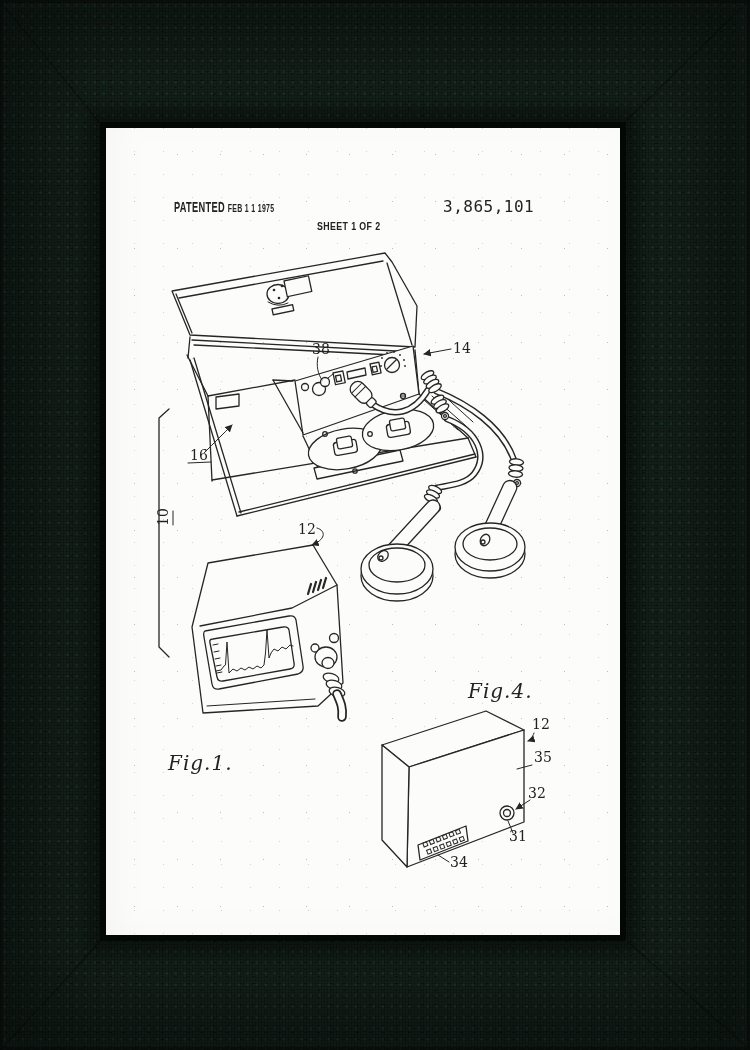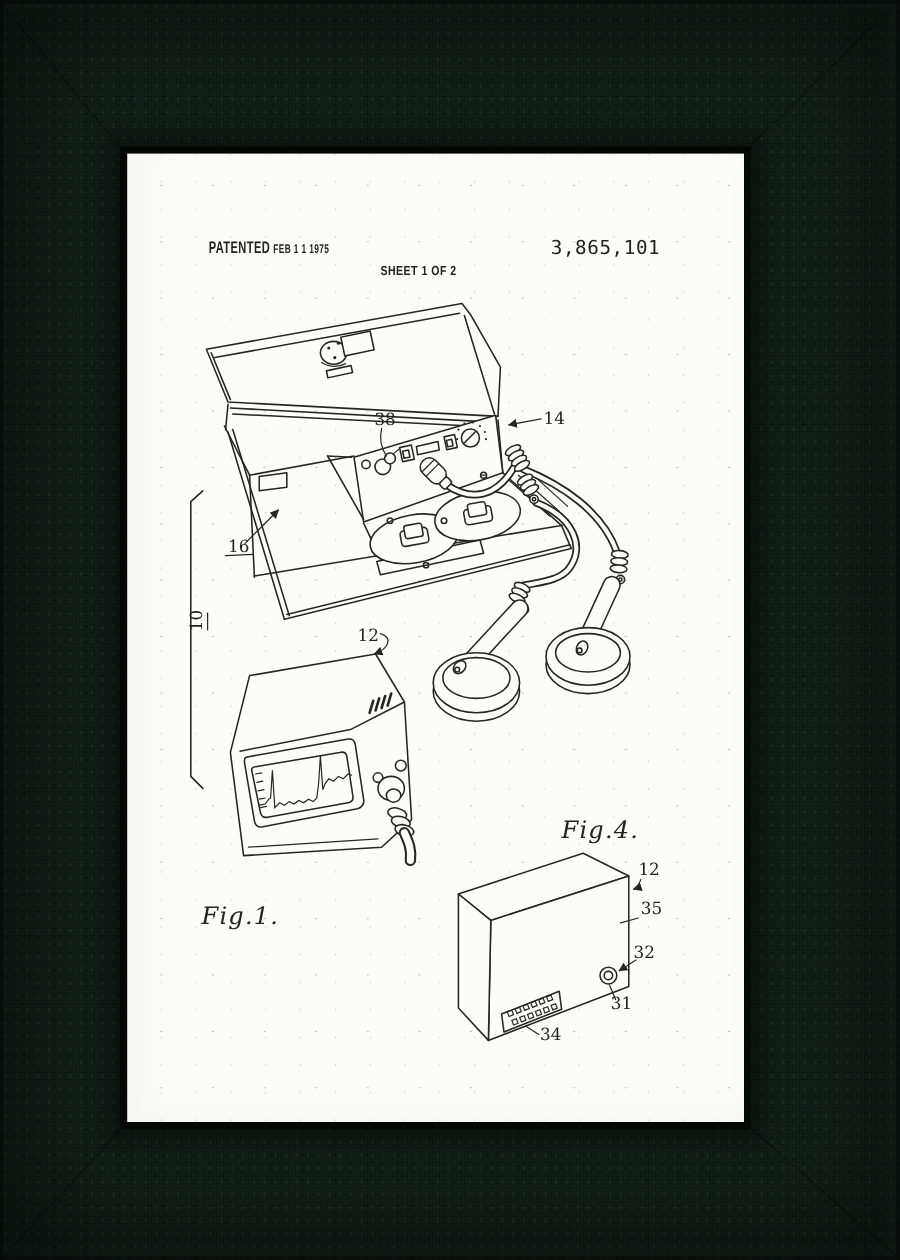--- a/index.html
+++ b/index.html
@@ -24,21 +24,21 @@
     background-color:#fcfcfa;
     background-image:
       radial-gradient(circle, rgba(110,110,110,.45) .6px, transparent .8px),
       radial-gradient(circle, rgba(120,120,120,.30) .5px, transparent .7px);
     background-size:43px 47px,29px 23px;background-position:7px 3px,14px 12px;
     box-shadow:0 0 0 6px rgba(4,7,5,.85), 0 0 16px 20px rgba(0,0,0,.35);}
   .patented-line{position:absolute;left:68px;top:70px;white-space:nowrap;
     transform:scaleX(.66);transform-origin:left top;color:#222;}
   .patented-word{font-weight:bold;font-size:14px;letter-spacing:.5px;}
   .patented-date{font-weight:bold;font-size:10.5px;letter-spacing:.5px;margin-left:4px;}
-  .patnum{position:absolute;left:353px;top:69px;font-family:"DejaVu Sans Mono",monospace;
+  .patnum{position:absolute;left:337px;top:69px;font-family:"DejaVu Sans Mono",monospace;
     font-size:16px;letter-spacing:.5px;color:#222;}
   .sheet{position:absolute;left:211px;top:92px;font-weight:bold;font-size:11px;
     letter-spacing:.5px;color:#222;transform:scaleX(.8);transform-origin:left top;white-space:nowrap;}
   svg.draw{position:absolute;left:0;top:0;}
   .s{fill:none;stroke:#262626;stroke-width:1.3;stroke-linecap:round;stroke-linejoin:round;}
   .f{fill:#fcfcfa;stroke:#262626;stroke-width:1.3;stroke-linejoin:round;}
   .thin{fill:none;stroke:#262626;stroke-width:1;stroke-linecap:round;}
   .dot{fill:#262626;stroke:none;}
   .tubeA{fill:none;stroke:#262626;stroke-width:6.5;stroke-linecap:round;}
   .tubeB{fill:none;stroke:#fcfcfa;stroke-width:3.6;stroke-linecap:round;}

